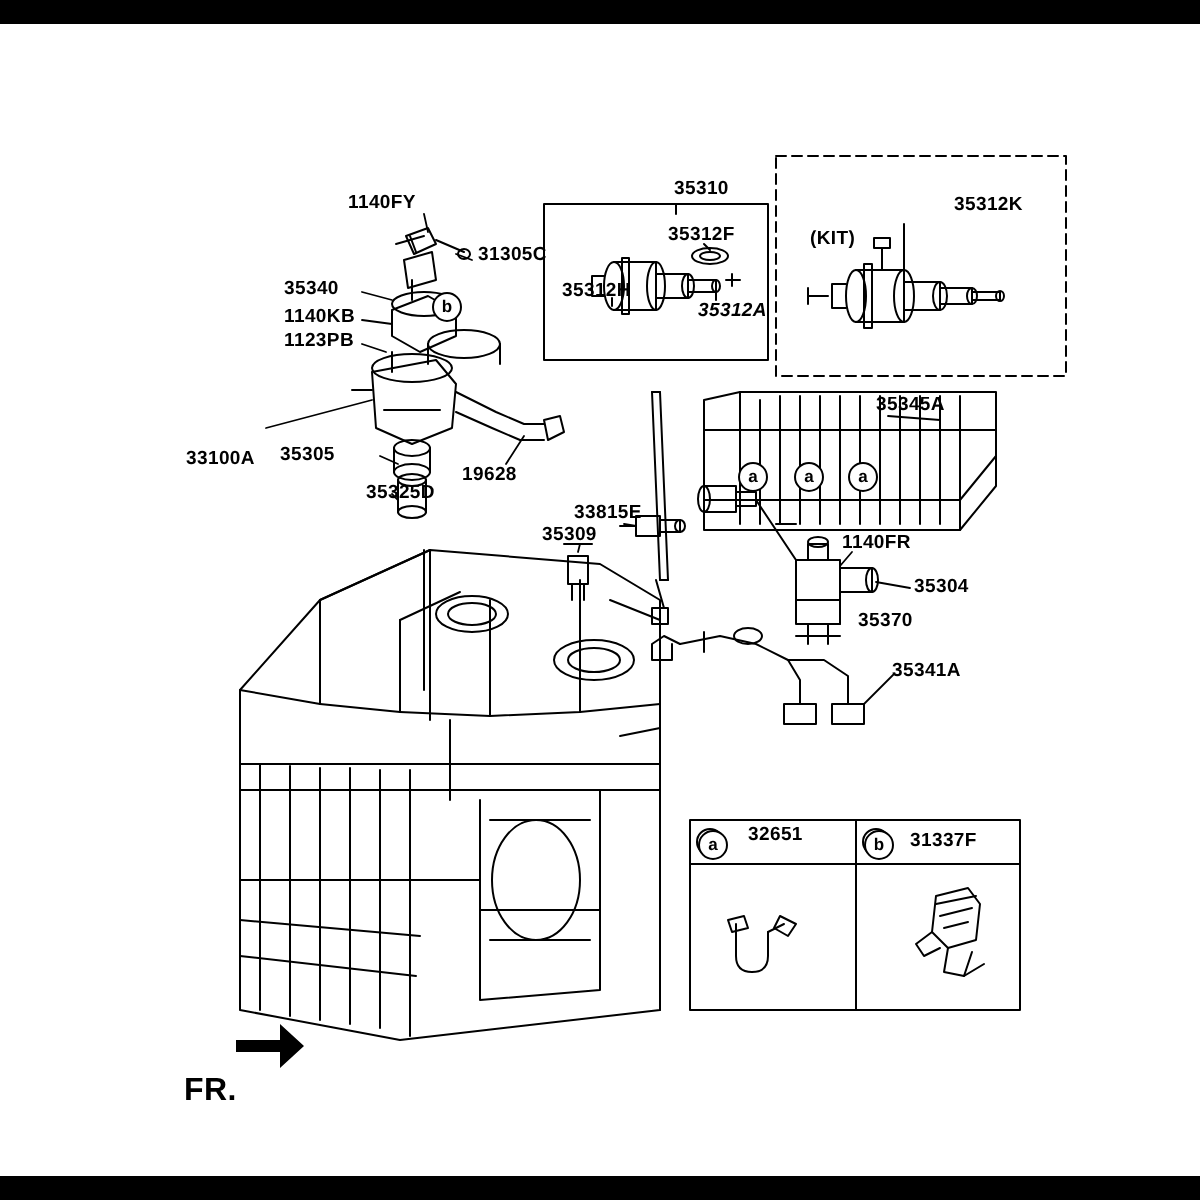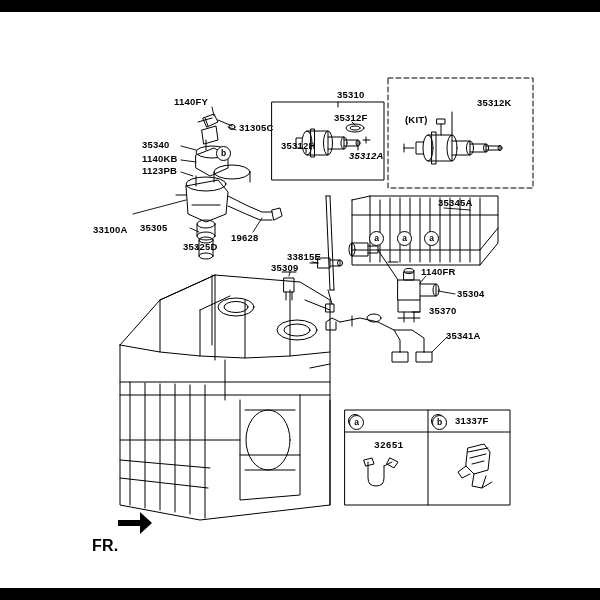--- a/index.html
+++ b/index.html
@@ -323,21 +323,21 @@
   <div class="lbl" style="left:446px; top:330px;">35341A</div>
 
   <div class="lbl" style="left:337px; top:89px;text-align:center;">35310</div>
   <div class="lbl" style="left:334px; top:112px;">35312F</div>
   <div class="lbl" style="left:281px; top:140px;">35312H</div>
   <div class="lbl" style="left:349px; top:150px;font-style:italic;">35312A</div>
 
   <div class="lbl" style="left:405px; top:80px;margin-top:34px;">(KIT)</div>
   <div class="lbl" style="left:436px; top:97px;margin-left:41px;">35312K</div>
 
-  <div class="lbl" style="left:374px; top:440px;font-family:Liberation Mono, monospace;">32651</div>
+  <div class="lbl" style="left:374px; top:412px;">32651</div>
   <div class="lbl" style="left:455px; top:415px;">31337F</div>
 
   <div class="circ-lbl" style="left:349px; top:415px;">a</div>
   <div class="circ-lbl" style="left:432px; top:415px;">b</div>
 
   <div class="circ-lbl" style="left:216px; top:146px;">b</div>
   <div class="circ-lbl" style="left:369px; top:231px;">a</div>
   <div class="circ-lbl" style="left:397px; top:231px;">a</div>
   <div class="circ-lbl" style="left:424px; top:231px;">a</div>
 

